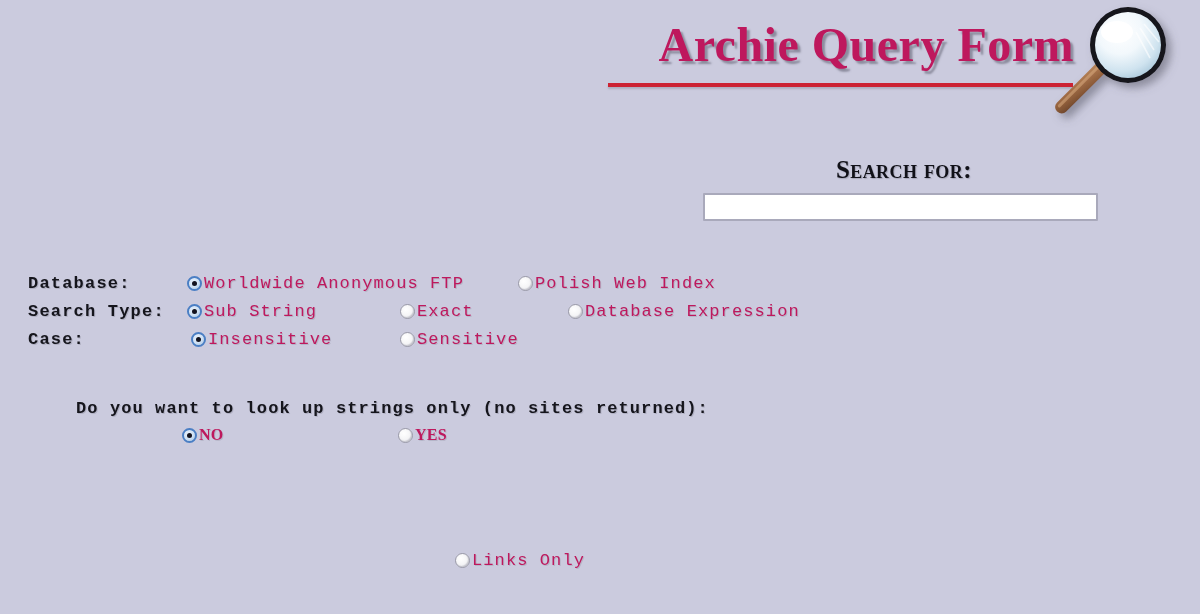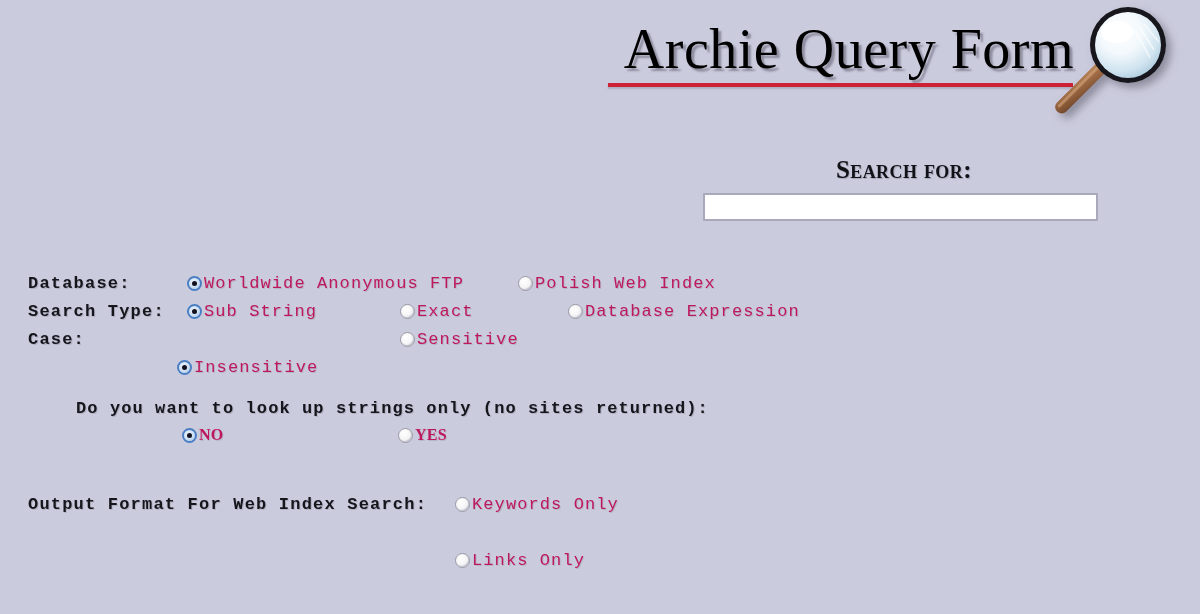--- a/index.html
+++ b/index.html
@@ -28,24 +28,24 @@
     left: 0;
     top: 0;
     width: 1200px;
     height: 150px;
   }
   .title {
     position: absolute;
     right: 126px;
     top: 20px;
     font-family: "Liberation Serif", "DejaVu Serif", serif;
-    font-size: 56px;
-    font-weight: 400;
+    font-size: 48px;
+    font-weight: 700;
     line-height: 1.05;
-    color: #000000;
+    color: #be185d;
     letter-spacing: 0.5px;
     white-space: nowrap;
     text-shadow: 3px 3px 2px rgba(90, 90, 105, 0.55);
   }
   .title-rule {
     position: absolute;
     left: 608px;
     top: 83px;
     width: 465px;
     height: 4px;
@@ -263,21 +263,21 @@
 
       <span class="opt" style="left:568px; top:0;">
         <span class="radio off"></span>
         <span class="opt-text">Database Expression</span>
       </span>
     </div>
 
     <div class="row" style="left:0; top:330px;">
       <span class="lbl" style="left:28px; top:0;">Case:</span>
 
-      <span class="opt" style="left:177px; top:0;margin-top:28px;">
+      <span class="opt" style="left:191px; top:0;">
         <span class="radio on"></span>
         <span class="opt-text">Insensitive</span>
       </span>
 
       <span class="opt" style="left:400px; top:0;">
         <span class="radio off"></span>
         <span class="opt-text">Sensitive</span>
       </span>
     </div>
 
@@ -288,26 +288,21 @@
         <span class="radio on"></span>
         <span class="opt-text serif-small">NO</span>
       </span>
 
       <span class="opt" style="left:398px; top:0;">
         <span class="radio off"></span>
         <span class="opt-text serif-small">YES</span>
       </span>
     </div>
 
-    <div class="lbl" style="left:28px; top:495px;">Output Format For Web Index Search:</div>
-
-    <span class="opt" style="left:455px; top:495px;">
-      <span class="radio off"></span>
-      <span class="opt-text">Keywords Only</span>
-    </span>
+
 
 
     <span class="opt" style="left:455px; top:551px;">
       <span class="radio off"></span>
       <span class="opt-text">Links Only</span>
     </span>
 
   </div>
 </div>
 

